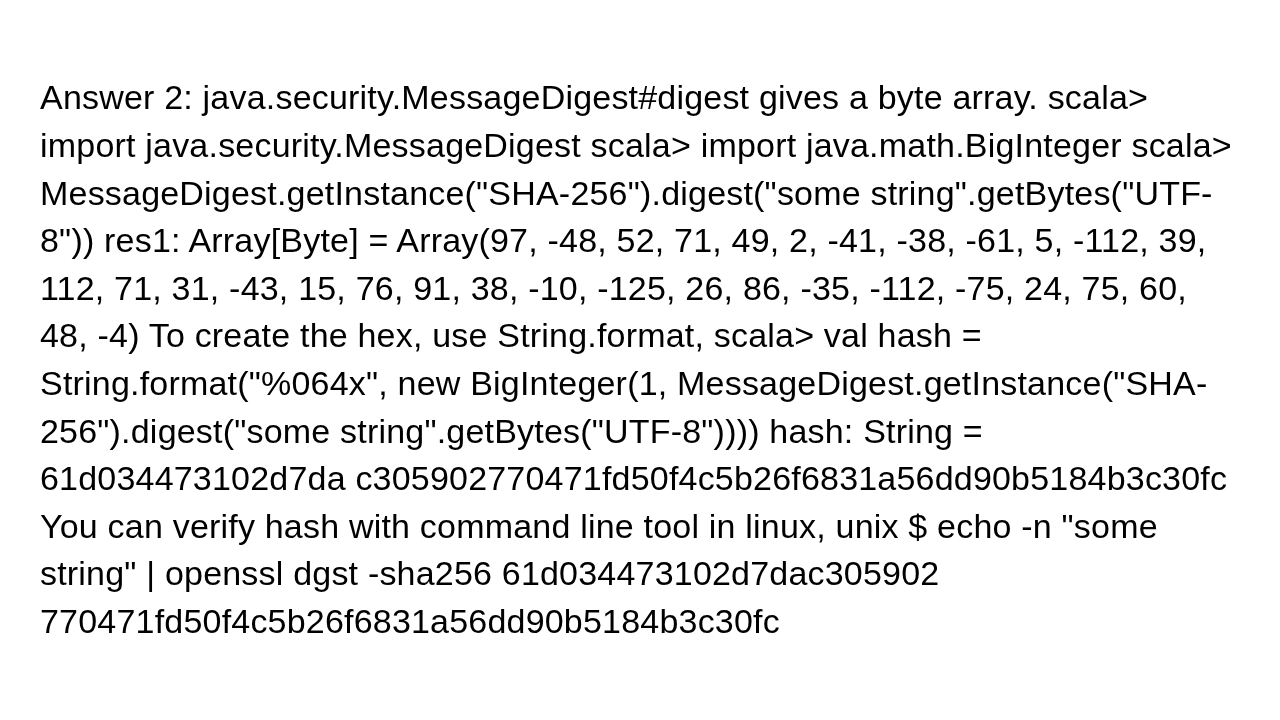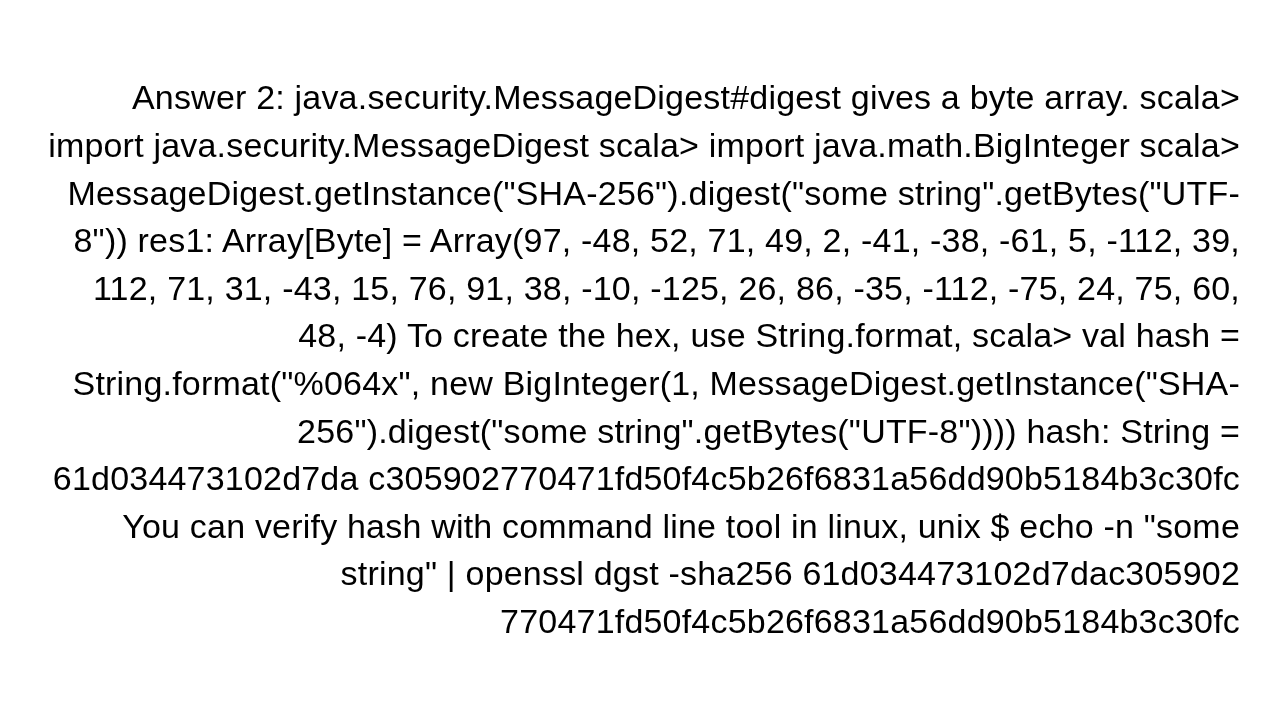--- a/index.html
+++ b/index.html
@@ -12,21 +12,21 @@
       height: 720px;
       background: #ffffff;
       font-family: Arial, Helvetica, sans-serif;
       display: flex;
       align-items: center;
       justify-content: center;
       overflow: hidden;
     }
     .content {
       width: 1200px;
-      text-align: right;
+      text-align: left;
       font-size: 34px;
       line-height: 1.4;
       color: #000000;
       font-weight: 400;
       letter-spacing: 0.2px;
     }
   </style>
 </head>
 <body>
 

